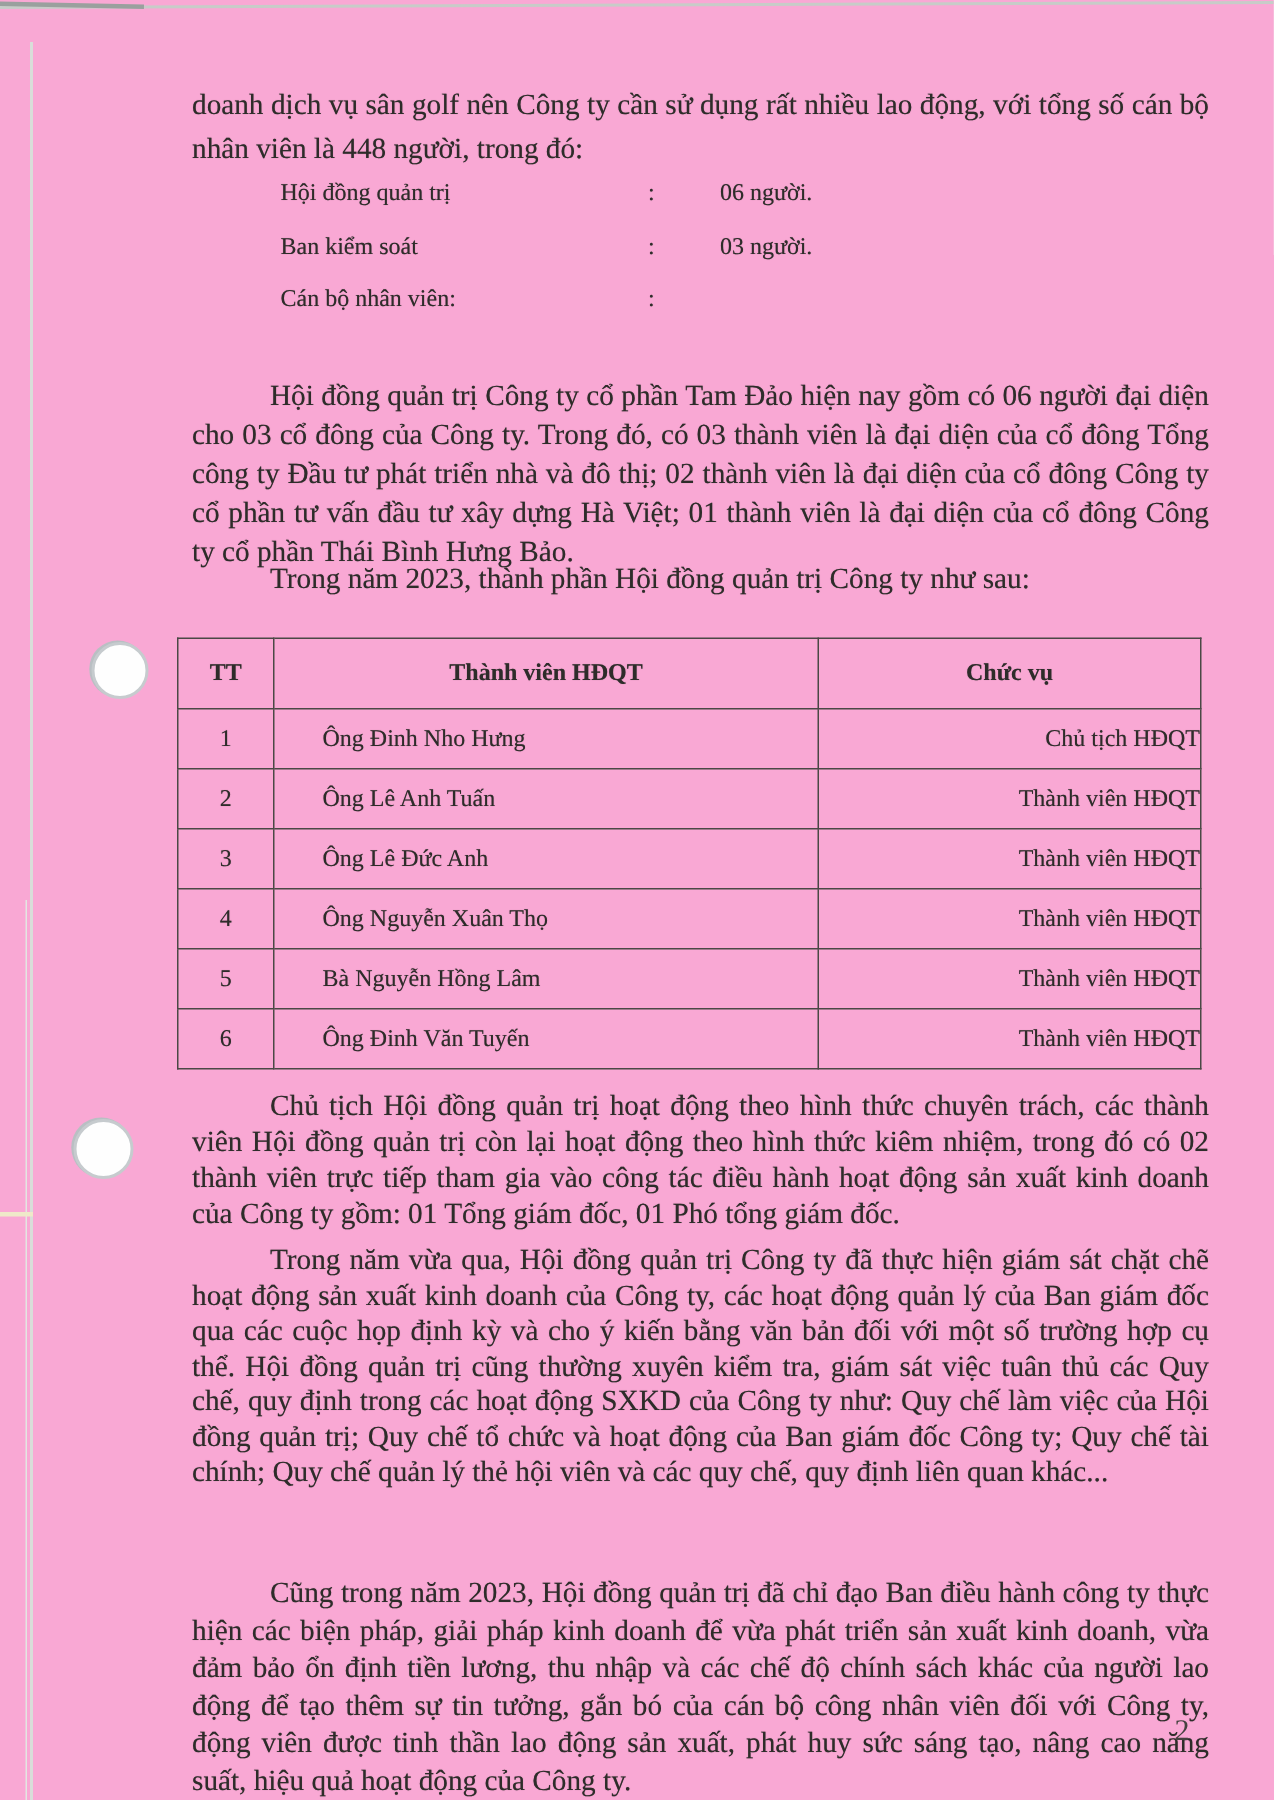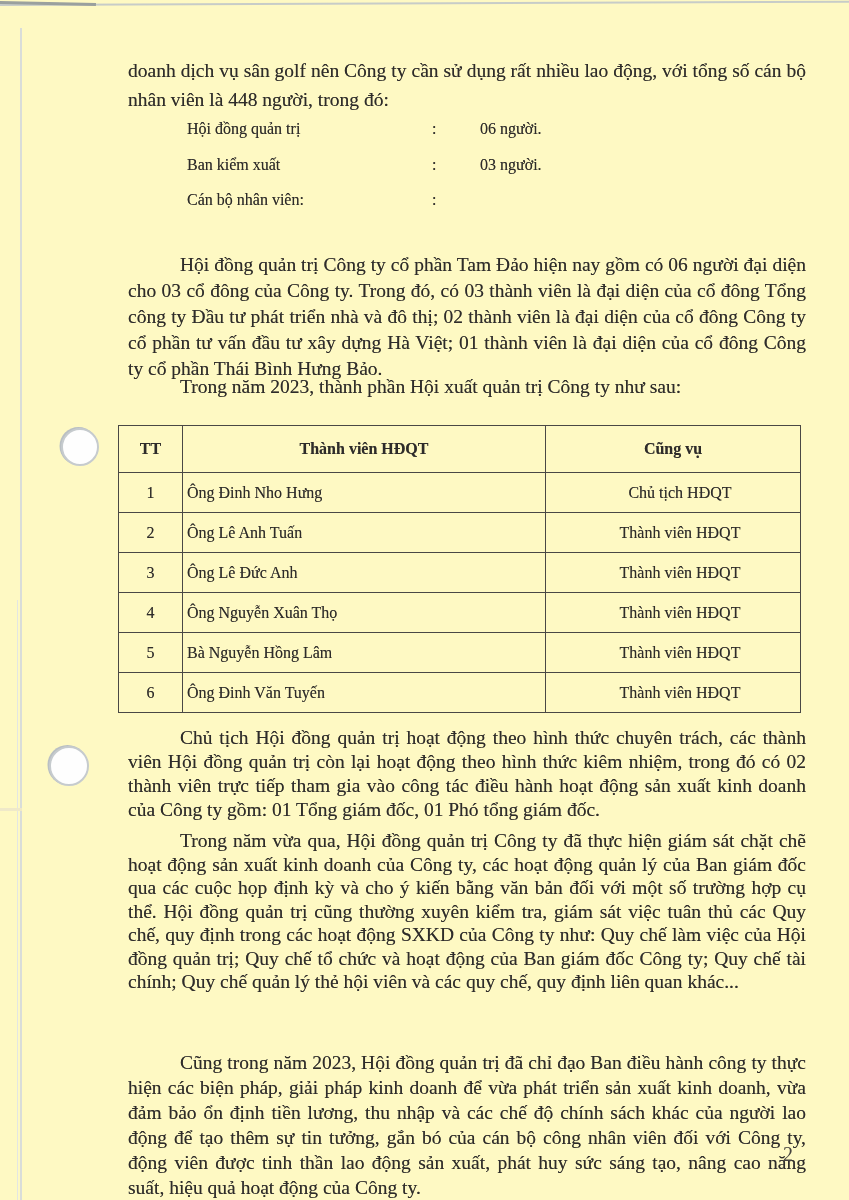--- a/index.html
+++ b/index.html
@@ -4,21 +4,21 @@
 <style>
   html,body{margin:0;padding:0;}
   body{
     width:849px;height:1200px;
     background:#f2f2ef;
     font-family:"Liberation Serif", serif;
   }
   .page{
     position:relative;
     width:849px;height:1200px;
-    background:#fef9c3;
+    background:#f9a8d4;
     overflow:hidden;
     color:#2e2c2a;
   }
   
   .edge-top{
     position:absolute;top:4px;left:0;width:860px;height:1.5px;
     background:#c7ccc8;transform:rotate(-0.22deg);transform-origin:left center;
   }
   .edge-top-dark{
     position:absolute;top:1px;left:0;width:96px;height:2.5px;
@@ -74,22 +74,22 @@
   table.board col.c2{width:363px;}
   table.board col.c3{width:255px;}
   table.board th,table.board td{
     border:1.5px solid #4a4845;
     padding:0;vertical-align:middle;
     text-shadow:0 0 .5px rgba(46,44,42,.5);
   }
   table.board thead th{height:46px;font-weight:bold;text-align:center;}
   table.board tbody tr{height:40px;}
   table.board td.num{text-align:center;}
-  table.board td.name{padding-left:4px;text-align:left;}
-  table.board td.role{padding-left:14px;text-align:center;}
+  table.board td.name{padding-left:32px;text-align:left;}
+  table.board td.role{padding-left:14px;text-align:right;}
 
   .pagenum{
     position:absolute;top:1143px;left:776px;width:24px;
     font-size:20px;color:#45423f;text-align:center;
   }
 </style>
 </head>
 <body>
 
 <div class="page">
@@ -104,45 +104,45 @@
 
   <p class="para p1">doanh dịch vụ sân golf nên Công ty cần sử dụng rất nhiều lao động, với tổng số cán bộ nhân viên là 448 người, trong đó:</p>
 
   <div class="stafflist">
     <div class="srow">
       <span class="slabel">Hội đồng quản trị</span>
       <span class="scolon">:</span>
       <span class="svalue">06 người.</span>
     </div>
     <div class="srow">
-      <span class="slabel">Ban kiểm xuất</span>
+      <span class="slabel">Ban kiểm soát</span>
       <span class="scolon">:</span>
       <span class="svalue">03 người.</span>
     </div>
     <div class="srow">
       <span class="slabel">Cán bộ nhân viên:</span>
       <span class="scolon">:</span>
     </div>
   </div>
 
   <p class="para p2 indent">Hội đồng quản trị Công ty cổ phần Tam Đảo hiện nay gồm có 06 người đại diện cho 03 cổ đông của Công ty. Trong đó, có 03 thành viên là đại diện của cổ đông Tổng công ty Đầu tư phát triển nhà và đô thị; 02 thành viên là đại diện của cổ đông Công ty cổ phần tư vấn đầu tư xây dựng Hà Việt; 01 thành viên là đại diện của cổ đông Công ty cổ phần Thái Bình Hưng Bảo.</p>
 
-  <p class="para p3 indent">Trong năm 2023, thành phần Hội xuất quản trị Công ty như sau:</p>
+  <p class="para p3 indent">Trong năm 2023, thành phần Hội đồng quản trị Công ty như sau:</p>
 
   <table class="board">
     <colgroup>
         <col class="c1">
         <col class="c2">
         <col class="c3">
       </colgroup>
     <thead>
       <tr>
         <th>TT</th>
         <th>Thành viên HĐQT</th>
-        <th>Cũng vụ</th>
+        <th>Chức vụ</th>
       </tr>
     </thead>
     <tbody>
       <tr>
         <td class="num">1</td>
         <td class="name">Ông Đinh Nho Hưng</td>
         <td class="role">Chủ tịch HĐQT</td>
       </tr>
       <tr>
         <td class="num">2</td>

